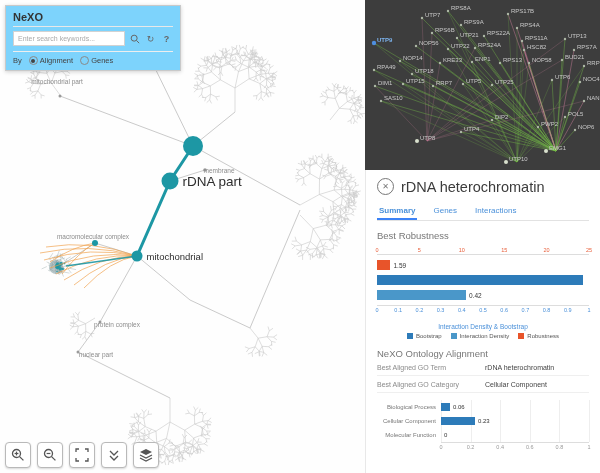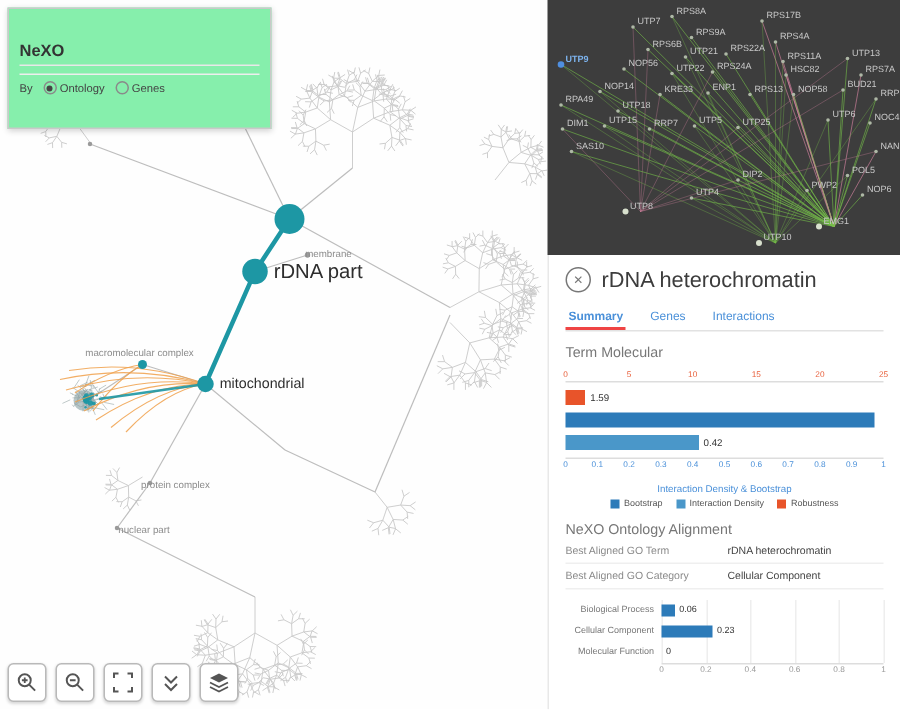--- a/index.html
+++ b/index.html
@@ -8,23 +8,23 @@
 
   
   #canvas{position:absolute;left:0;top:0;width:365px;height:473px;background:#fefefe;overflow:hidden;}
   #canvas-svg{position:absolute;left:0;top:0;}
   #canvas-labels{position:absolute;left:0;top:0;width:100%;height:100%;pointer-events:none;}
   .term-label{position:absolute;font-size:6.5px;color:#8c8c8c;white-space:nowrap;
               transform:translate(-50%,-50%);}
   .node-label{position:absolute;color:#2e2e2e;white-space:nowrap;transform:translateY(-50%);}
 
   
-  #search-panel{position:absolute;top:5px;left:5px;width:160px;background:#86efac;
+  #search-panel{position:absolute;top:5px;left:5px;width:160px;background:#7dd3fc;
                 border:1px solid #c9c9c9;box-shadow:0 1px 4px rgba(0,0,0,.18);
-                padding:22px 7px;z-index:5;}
+                padding:5px 7px;z-index:5;}
   .sp-title{font-size:11px;font-weight:bold;color:#333;border-bottom:1px solid #e8e8e8;
             padding-bottom:3px;margin-bottom:4px;}
   .sp-row{display:flex;align-items:center;gap:3px;}
   #search-input{flex:1;min-width:0;font-size:7px;padding:3px 4px;border:1px solid #d2d2d2;
                 color:#333;font-family:"Liberation Sans",sans-serif;}
   #search-input::placeholder{color:#aaa;}
   .sp-icon{width:13px;height:13px;display:flex;align-items:center;justify-content:center;
            color:#666;font-size:9px;cursor:pointer;flex:none;}
   .sp-row2{display:flex;align-items:center;gap:7px;font-size:7.5px;color:#444;
            border-top:1px solid #eee;margin-top:5px;padding-top:4px;}
@@ -48,21 +48,21 @@
 
   
   #detail-panel{position:absolute;left:365px;top:170px;width:235px;height:303px;background:#fff;
                 border-left:1px solid #e8e8e8;box-sizing:border-box;padding:8px 11px 0 11px;overflow:hidden;}
   .dp-header{display:flex;align-items:center;gap:7px;}
   #close-btn{width:15px;height:15px;border:1.5px solid #777;border-radius:50%;color:#777;
              font-size:8px;line-height:15px;text-align:center;cursor:pointer;flex:none;}
   .dp-title{font-size:14.5px;color:#3c3c3c;}
   .tabs{display:flex;gap:14px;margin-top:8px;border-bottom:1px solid #e2e2e2;}
   .tab{font-size:8px;color:#4a90d9;padding:3px 2px;cursor:pointer;}
-  .tab.active{border-bottom:2px solid #ef4444;font-weight:bold;}
+  .tab.active{border-bottom:2px solid #3b82f6;font-weight:bold;}
   .term-id{font-size:8px;color:#999;margin-top:7px;}
   .section-h{font-size:9.5px;color:#777;margin-top:9px;}
 
   
   .rb-chart{margin-top:5px;}
   .axis{position:relative;height:8px;}
   .axis.top{border-bottom:1px solid #ddd;}
   .axis.bottom{border-top:1px solid #ddd;}
   .axis span{position:absolute;transform:translateX(-50%);font-size:5.5px;}
   .axis.top span{color:#e8603c;bottom:1px;}
@@ -234,25 +234,36 @@
         <div class="node-label" style="left: 146.5px; top: 256px; font-size: 9.5px;">mitochondrial</div>
         <div class="term-label" style="left: 57px; top: 81px;">mitochondrial part</div>
         <div class="term-label" style="left: 219px; top: 170px;">membrane</div>
         <div class="term-label" style="left: 93px; top: 236px;">macromolecular complex</div>
         <div class="term-label" style="left: 117px; top: 324px;">protein complex</div>
         <div class="term-label" style="left: 96px; top: 354px;">nuclear part</div>
       </div>
 
     <div id="search-panel">
       <div class="sp-title">NeXO</div>
+      <div class="sp-row">
+        <input id="search-input" placeholder="Enter search keywords..." style="">
+        <span class="sp-icon">
+          <svg width="10" height="10" viewBox="0 0 12 12">
+              <circle cx="5" cy="5" r="3.6" fill="none" stroke="#666" stroke-width="1.2"></circle>
+              <line x1="7.8" y1="7.8" x2="11" y2="11" stroke="#666" stroke-width="1.2"></line>
+            </svg>
+        </span>
+        <span class="sp-icon">↻</span>
+        <span class="sp-icon" style="font-weight:bold;">?</span>
+      </div>
       <div class="sp-row2">
         <span>By</span>
         <span class="radio-opt">
           <span class="radio checked"></span>
-          <span>Ontology</span>
+          <span>Alignment</span>
         </span>
         <span class="radio-opt">
           <span class="radio"></span>
           <span>Genes</span>
         </span>
       </div>
     </div>
 
     <div id="toolbar">
       <div class="tb-btn">
@@ -460,21 +471,21 @@
       <div class="dp-title">rDNA heterochromatin</div>
     </div>
 
     <div class="tabs">
       <div class="tab active">Summary</div>
       <div class="tab">Genes</div>
       <div class="tab">Interactions</div>
     </div>
 
 
-    <div class="section-h">Term Molecular</div>
+    <div class="section-h">Best Robustness</div>
 
     <div class="rb-chart">
       <div class="axis top" id="rb-top-axis">
           <span style="left: 0%;">0</span>
           <span style="left: 20%;">5</span>
           <span style="left: 40%;">10</span>
           <span style="left: 60%;">15</span>
           <span style="left: 80%;">20</span>
           <span style="left: 100%;">25</span>
         </div>

